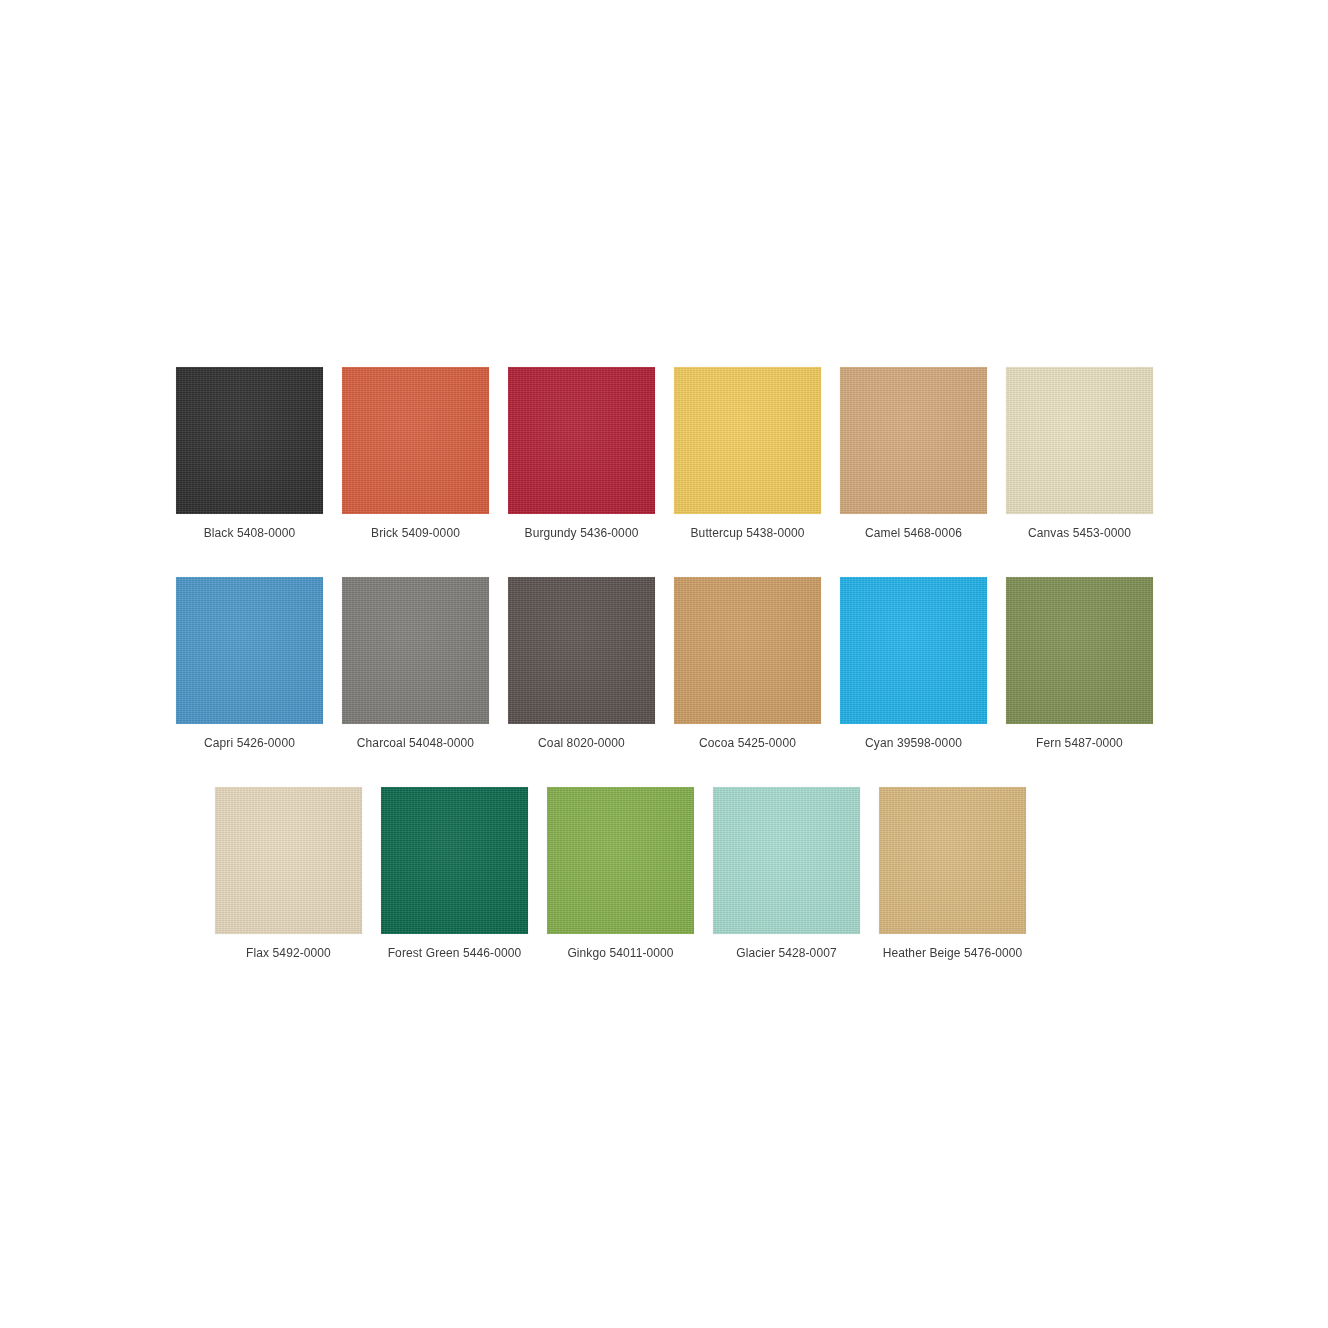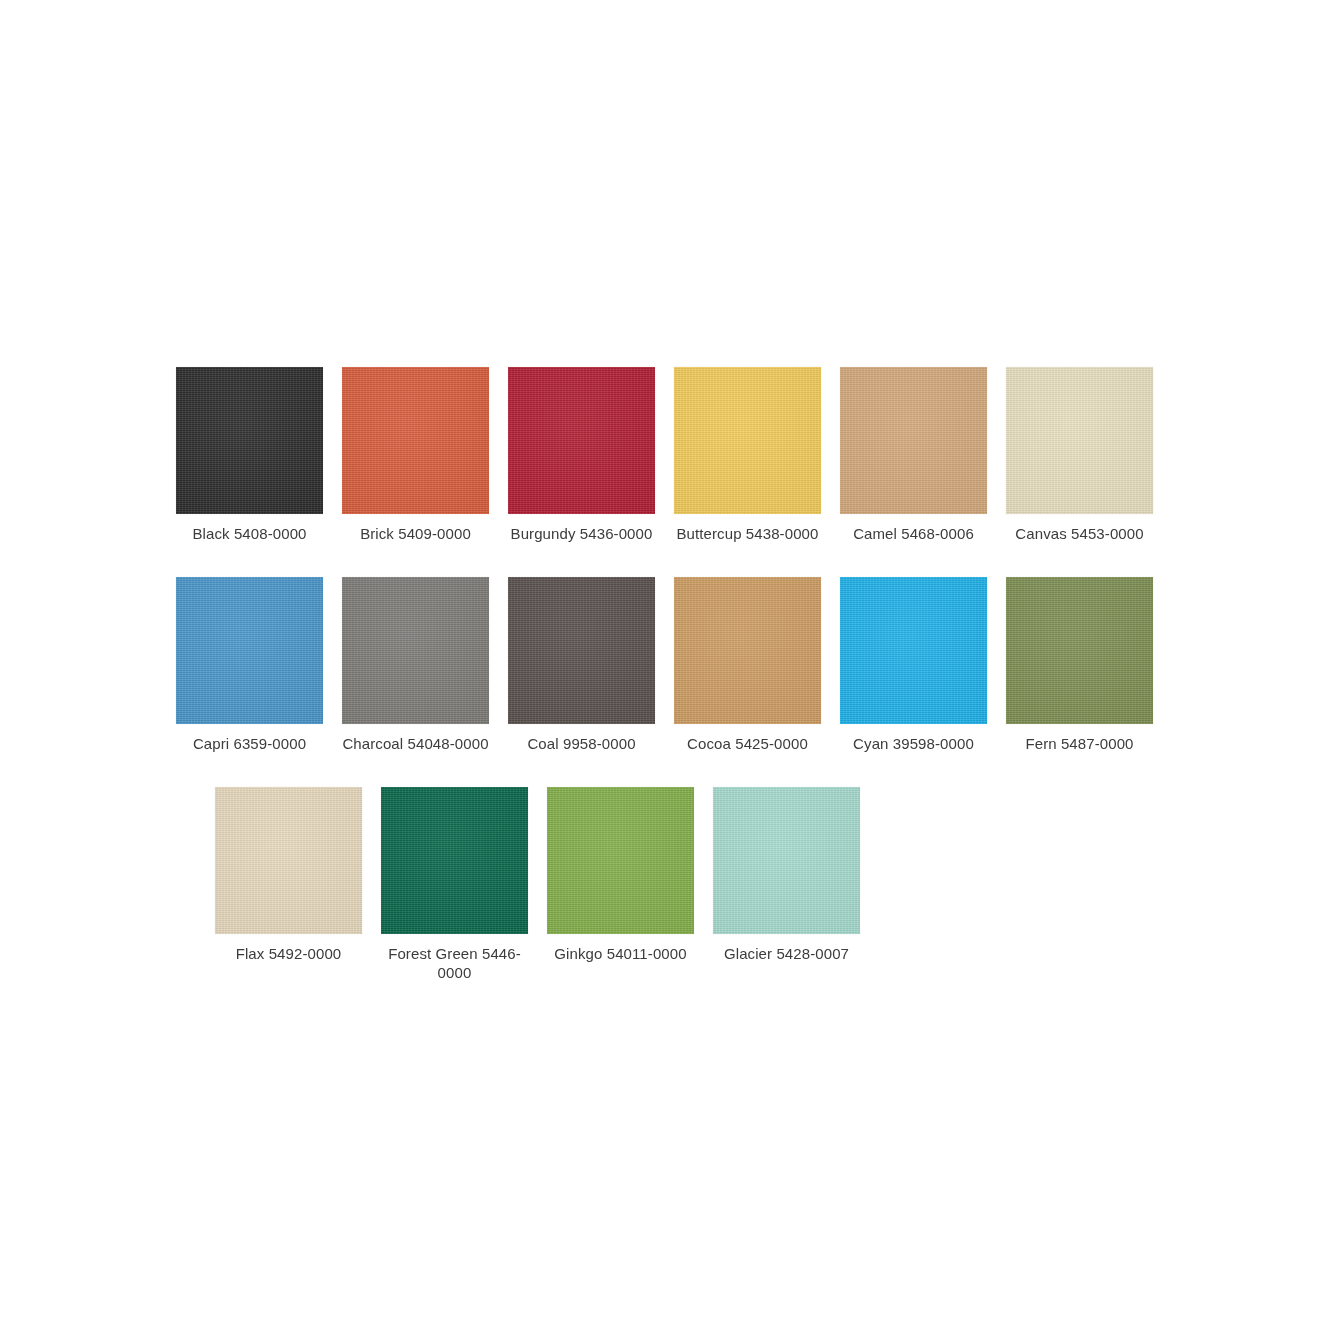--- a/index.html
+++ b/index.html
@@ -82,21 +82,21 @@
       rgba(255,255,255,0.05) 0%,
       rgba(0,0,0,0.035) 100%
     );
     pointer-events: none;
   }
 
   .swatch-label {
     margin-top: 10px;
     width: 152px;
     text-align: center;
-    font-size: 15px;
+    font-size: 12px;
     line-height: 19px;
     color: #3c3c3c;
     font-family: "Liberation Sans", sans-serif;
     letter-spacing: 0.1px;
     word-wrap: break-word;
   }
 
   
   .swatch-cell.r0, .swatch-cell.r1 { margin-bottom: 34px; }
   .swatch-cell.r2 { margin-bottom: 0; padding-left: 39px; }
@@ -125,29 +125,29 @@
       <div class="swatch-cell r0">
         <div class="swatch-chip" style="background-color: rgb(214, 171, 124);"></div>
         <div class="swatch-label">Camel 5468-0006</div>
       </div>
       <div class="swatch-cell r0">
         <div class="swatch-chip" style="background-color: rgb(236, 227, 195);"></div>
         <div class="swatch-label">Canvas 5453-0000</div>
       </div>
       <div class="swatch-cell r1">
         <div class="swatch-chip" style="background-color: rgb(74, 151, 204);"></div>
-        <div class="swatch-label">Capri 6359-0000</div>
+        <div class="swatch-label">Capri 5426-0000</div>
       </div>
       <div class="swatch-cell r1">
         <div class="swatch-chip" style="background-color: rgb(125, 124, 120);"></div>
         <div class="swatch-label">Charcoal 54048-0000</div>
       </div>
       <div class="swatch-cell r1">
         <div class="swatch-chip" style="background-color: rgb(88, 80, 77);"></div>
-        <div class="swatch-label">Coal 9958-0000</div>
+        <div class="swatch-label">Coal 8020-0000</div>
       </div>
       <div class="swatch-cell r1">
         <div class="swatch-chip" style="background-color: rgb(208, 159, 99);"></div>
         <div class="swatch-label">Cocoa 5425-0000</div>
       </div>
       <div class="swatch-cell r1">
         <div class="swatch-chip" style="background-color: rgb(30, 180, 236);"></div>
         <div class="swatch-label">Cyan 39598-0000</div>
       </div>
       <div class="swatch-cell r1">
@@ -163,14 +163,18 @@
         <div class="swatch-label">Forest Green 5446-0000</div>
       </div>
       <div class="swatch-cell r2">
         <div class="swatch-chip" style="background-color: rgb(133, 177, 74);"></div>
         <div class="swatch-label">Ginkgo 54011-0000</div>
       </div>
       <div class="swatch-cell r2">
         <div class="swatch-chip" style="background-color: rgb(168, 222, 209);"></div>
         <div class="swatch-label">Glacier 5428-0007</div>
       </div>
+      <div class="swatch-cell r2">
+        <div class="swatch-chip" style="background-color: rgb(221, 187, 128);"></div>
+        <div class="swatch-label">Heather Beige 5476-0000</div>
+      </div>
     </div>
 </div>
 
 </body></html>

